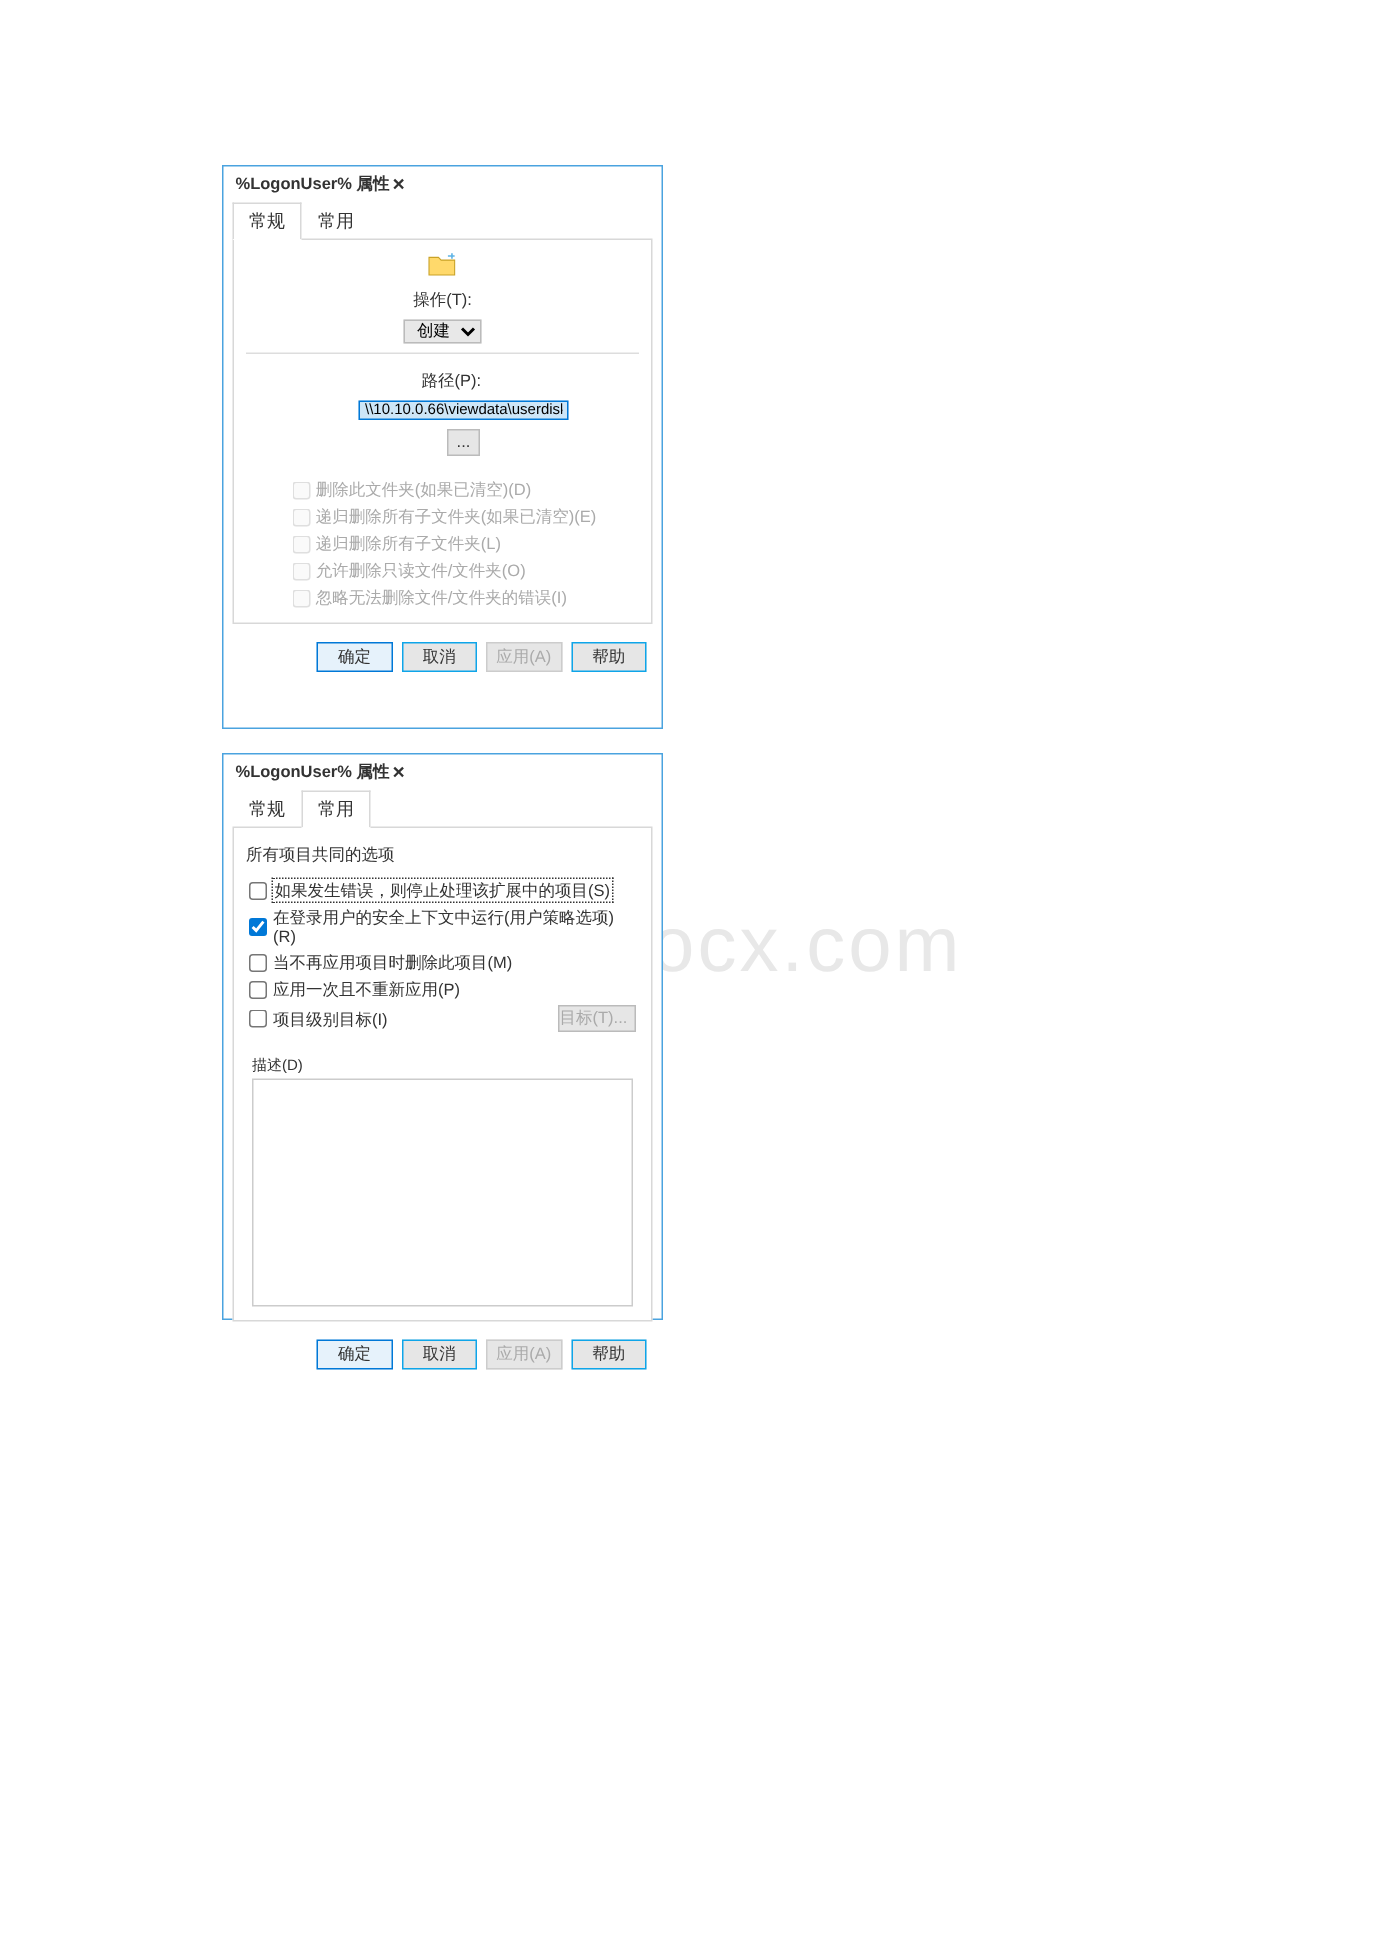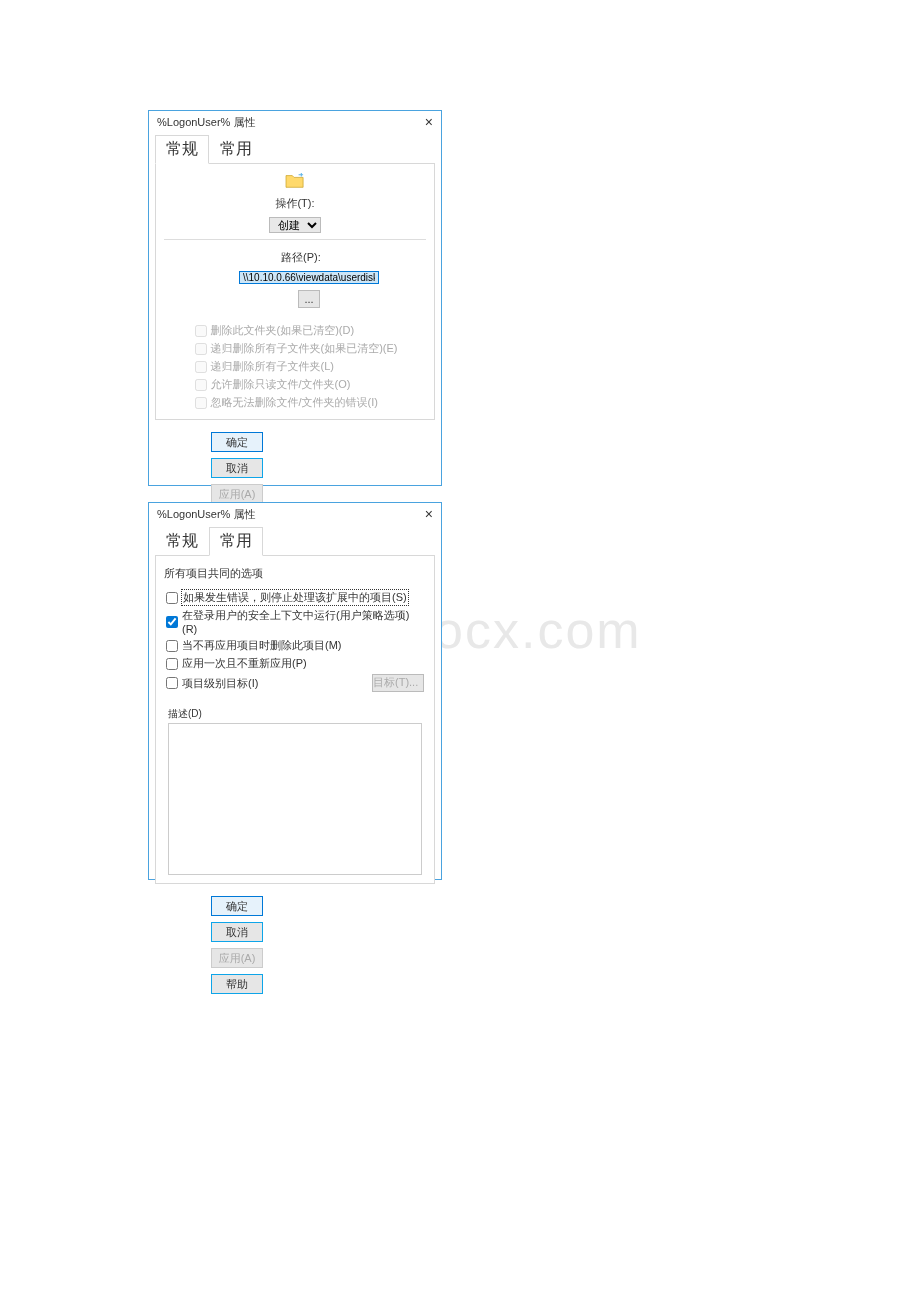--- a/index.html
+++ b/index.html
@@ -9,27 +9,27 @@
       color: #e8e8e8; font-weight: 300; letter-spacing: 2px; z-index: 0;
       pointer-events: none; font-family: Arial, sans-serif;
     }
     .dialog {
       position: absolute; border: 1px solid #4aa3df; background: #fff;
       font-size: 11px; color: #333;
     }
     .d1 { left: 148px; top: 110px; width: 294px; height: 376px; }
     .d2 { left: 148px; top: 502px; width: 294px; height: 378px; }
     .titlebar {
-      display: flex; justify-content: space-between; align-items: center;
-      padding: 4px 6px 4px 8px; font-size: 11px; height: 22px;
+      display: flex; align-items: center;
+      padding: 4px 6px 4px 8px; font-size: 11px; height: 22px; font-weight: bold;
     }
     .close-x { font-size: 14px; line-height: 1; padding: 0 2px; cursor: default; font-family: Arial; }
     .tabs { display: flex; padding: 0 6px; margin-top: 2px; }
     .tab {
-      padding: 3px 10px; font-size: 16px; border: 1px solid transparent;
+      padding: 3px 10px; font-size: 12px; border: 1px solid transparent;
       cursor: default;
     }
     .tab.active {
       background: #fff; border: 1px solid #d8d8d8; border-bottom: 1px solid #fff;
       position: relative; z-index: 2;
     }
     .tab-body {
       border: 1px solid #d8d8d8; margin: -1px 6px 6px 6px; padding: 8px 8px 6px 8px;
       background: #fff; position: relative; z-index: 1;
     }
@@ -56,21 +56,20 @@
     }
     fieldset.attrs legend { font-size: 11px; padding: 0 4px; }
     .chk-row { display: flex; align-items: center; gap: 4px; margin: 3px 0; font-size: 11px; }
     .chk-row input[type=checkbox] { width: 12px; height: 12px; margin: 0; }
     .chk-row.disabled { color: #aaa; }
     .chk-row.disabled input { opacity: 0.7; }
     .chk-row.blue input { accent-color: #0078d7; }
     .btn-row {
       display: flex; justify-content: flex-start; gap: 6px; padding: 6px 10px 8px 10px;
       margin-left: 52px;
-      flex-direction: column;
     }
     .btn {
       width: 52px; height: 20px; font-size: 11px; background: #e6e6e6;
       border: 1px solid #0ea5e9; cursor: default; text-align: center; line-height: 18px;
     }
     .btn.primary { border: 1px solid #0078d7; background: #e6f2fb; }
     .btn.disabled { color: #aaa; border-color: #ccc; }
     .group-lbl { font-size: 11px; margin: 4px 0 4px 2px; }
     .opts-box { padding: 2px 4px 6px 4px; }
     .target-btn {

